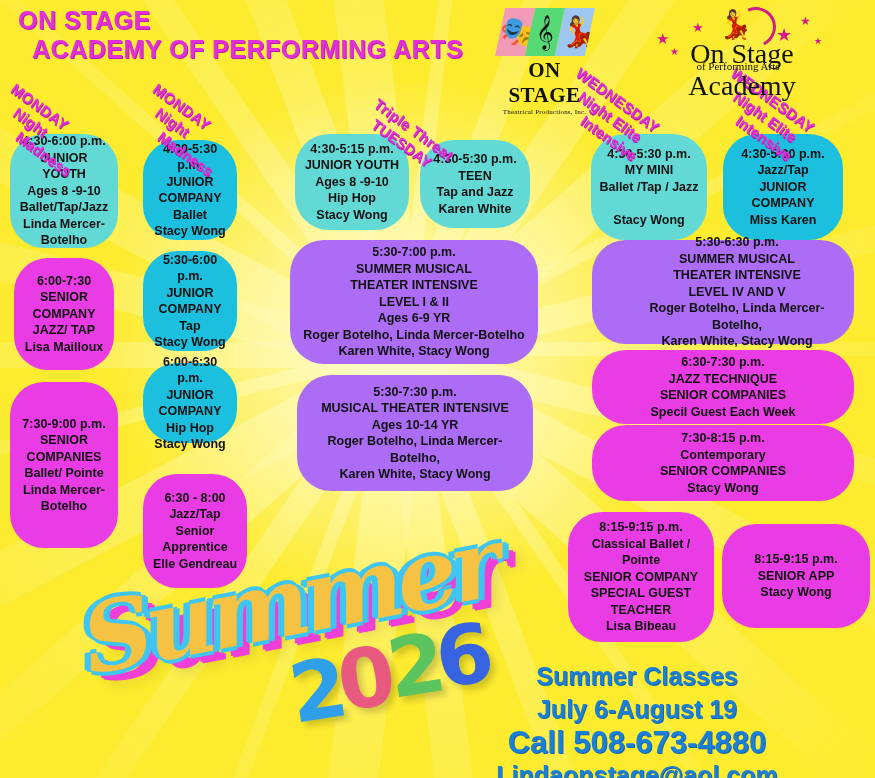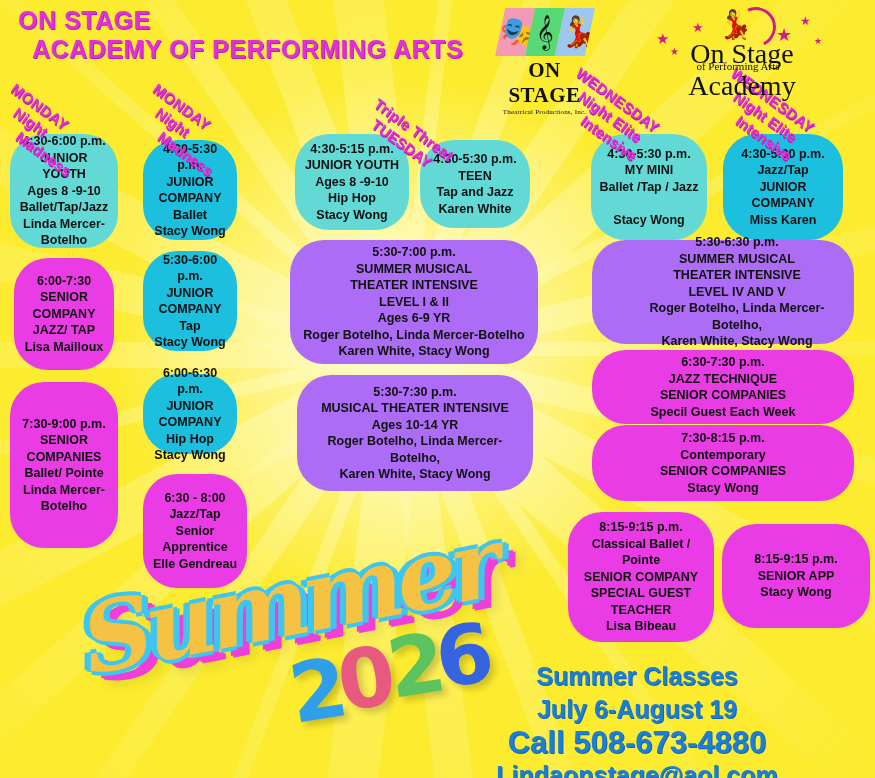--- a/index.html
+++ b/index.html
@@ -225,21 +225,21 @@
       <span class="ln">Ballet</span>
       <span class="ln">Stacy Wong</span>
     </div>
   <div class="box cyan" id="c5" style="left:143px;top:251px;width:94px;height:100px;">
       <span class="ln">5:30-6:00 p.m.</span>
       <span class="ln">JUNIOR</span>
       <span class="ln">COMPANY</span>
       <span class="ln">Tap</span>
       <span class="ln">Stacy Wong</span>
     </div>
-  <div class="box cyan" id="c6" style="left:143px;top:374px;width:94px;height:80px;text-align:center;">
+  <div class="box cyan" id="c6" style="left:143px;top:363px;width:94px;height:80px;text-align:center;">
       <span class="ln">6:00-6:30 p.m.</span>
       <span class="ln">JUNIOR</span>
       <span class="ln">COMPANY</span>
       <span class="ln">Hip Hop</span>
       <span class="ln">Stacy Wong</span>
     </div>
   <div class="box magenta" id="c7" style="left:143px;top:474px;width:104px;height:114px;">
       <span class="ln">6:30 - 8:00</span>
       <span class="ln">Jazz/Tap</span>
       <span class="ln">Senior Apprentice</span>

